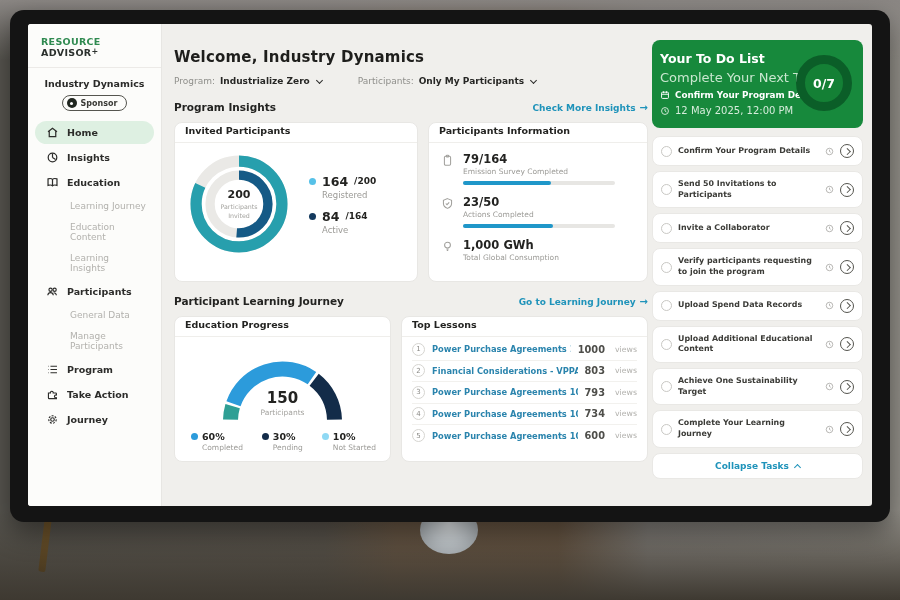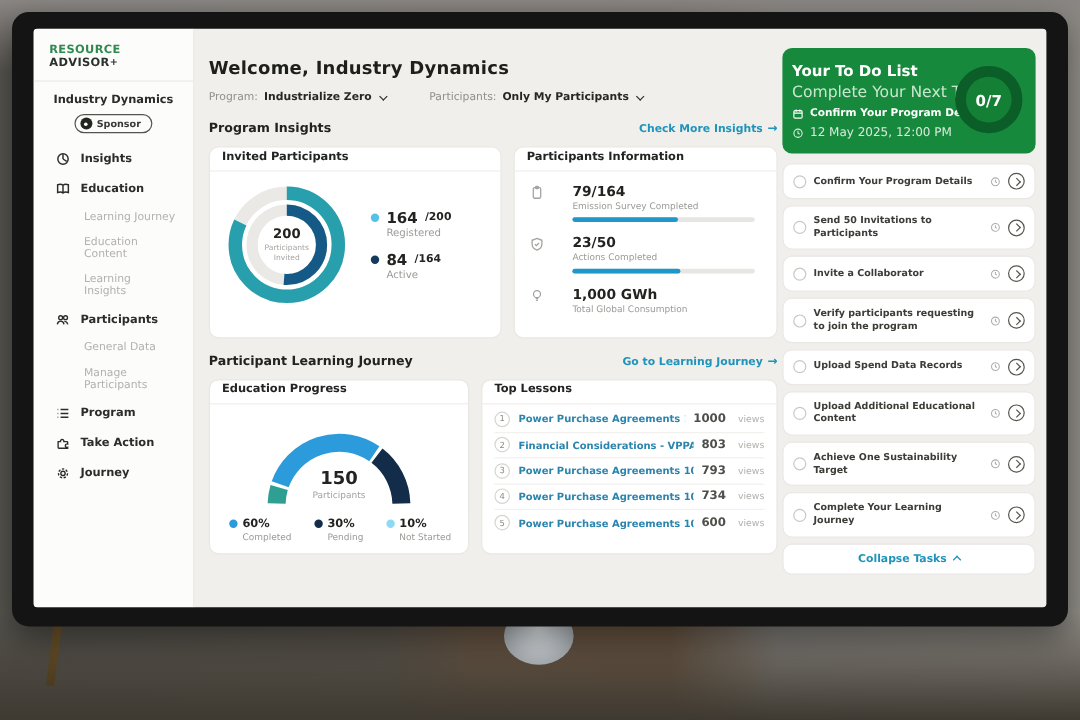--- a/index.html
+++ b/index.html
@@ -71,21 +71,21 @@
   .legend { margin-left:14px; }
   .legend-entry { margin:9px 0; }
   .legend-line { display:flex; align-items:center; gap:6px; }
   .dot { width:7px; height:7px; border-radius:50%; background:#888; flex:0 0 auto; }
   .legend-num { font-size:12.5px; font-weight:700; color:#232321; }
   .legend-den { font-size:9px; font-weight:700; color:#232321; }
   .legend-lab { font-size:8.5px; color:#9b9a96; margin:1px 0 0 13px; }
 
   
   .stats-body { padding:9px 12px 0; }
-  .stat-row { display:flex; gap:23px; margin-bottom:10px; }
+  .stat-row { display:flex; gap:9px; margin-bottom:10px; }
   .stat-icon { color:#a3a29e; margin-top:2px; flex:0 0 auto; }
   .stat-value { font-size:11.5px; font-weight:700; color:#232321; }
   .stat-label { font-size:7.5px; color:#9b9a96; margin-top:1px; }
   .bar-track { width:152px; height:4px; border-radius:2px; background:#e7e6e3; margin-top:5px; }
   .bar-fill { height:4px; border-radius:2px; background:#1f97c9; }
 
   
   .gauge-body { position:relative; padding-top:2px; }
   .gauge-center { position:absolute; left:0; right:0; top:52px; text-align:center; }
   .gauge-center .v { font-size:15px; font-weight:700; color:#232321; }
@@ -150,20 +150,26 @@
   <div class="abs sidebar">
     <div class="logo">
       <span class="p1">RESOURCE</span><span class="p2"> ADVISOR</span><span class="plus">+</span>
     </div>
     <div class="org">Industry Dynamics</div>
     <div class="badge-pill">
       <span class="badge-dot"></span>
       <span>Sponsor</span>
     </div>
     <div class="nav">
+      <div class="nav-item active">
+        <svg class="icon" width="13" height="13" viewBox="0 0 16 16" fill="none" stroke="#2c2c2a" stroke-width="1.5">
+              <path d="M2.5 7.2 8 2.8l5.5 4.4M4 6.6v6.4h8V6.6"></path>
+            </svg>
+        <span>Home</span>
+      </div>
       <div class="nav-item">
         <svg class="icon" width="13" height="13" viewBox="0 0 16 16" fill="none" stroke="#2c2c2a" stroke-width="1.5">
               <circle cx="8" cy="8" r="5.3"></circle>
               <path d="M8 8V3.2M8 8l3.8 2.4"></path>
             </svg>
         <span>Insights</span>
       </div>
       <div class="nav-item">
         <svg class="icon" width="13" height="13" viewBox="0 0 16 16" fill="none" stroke="#2c2c2a" stroke-width="1.5">
               <path d="M2.5 3.6C5 2.7 7 3.2 8 4.2c1-1 3-1.5 5.5-.6v8c-2.5-.9-4.5-.4-5.5.6-1-1-3-1.5-5.5-.6zM8 4.2v8"></path>

